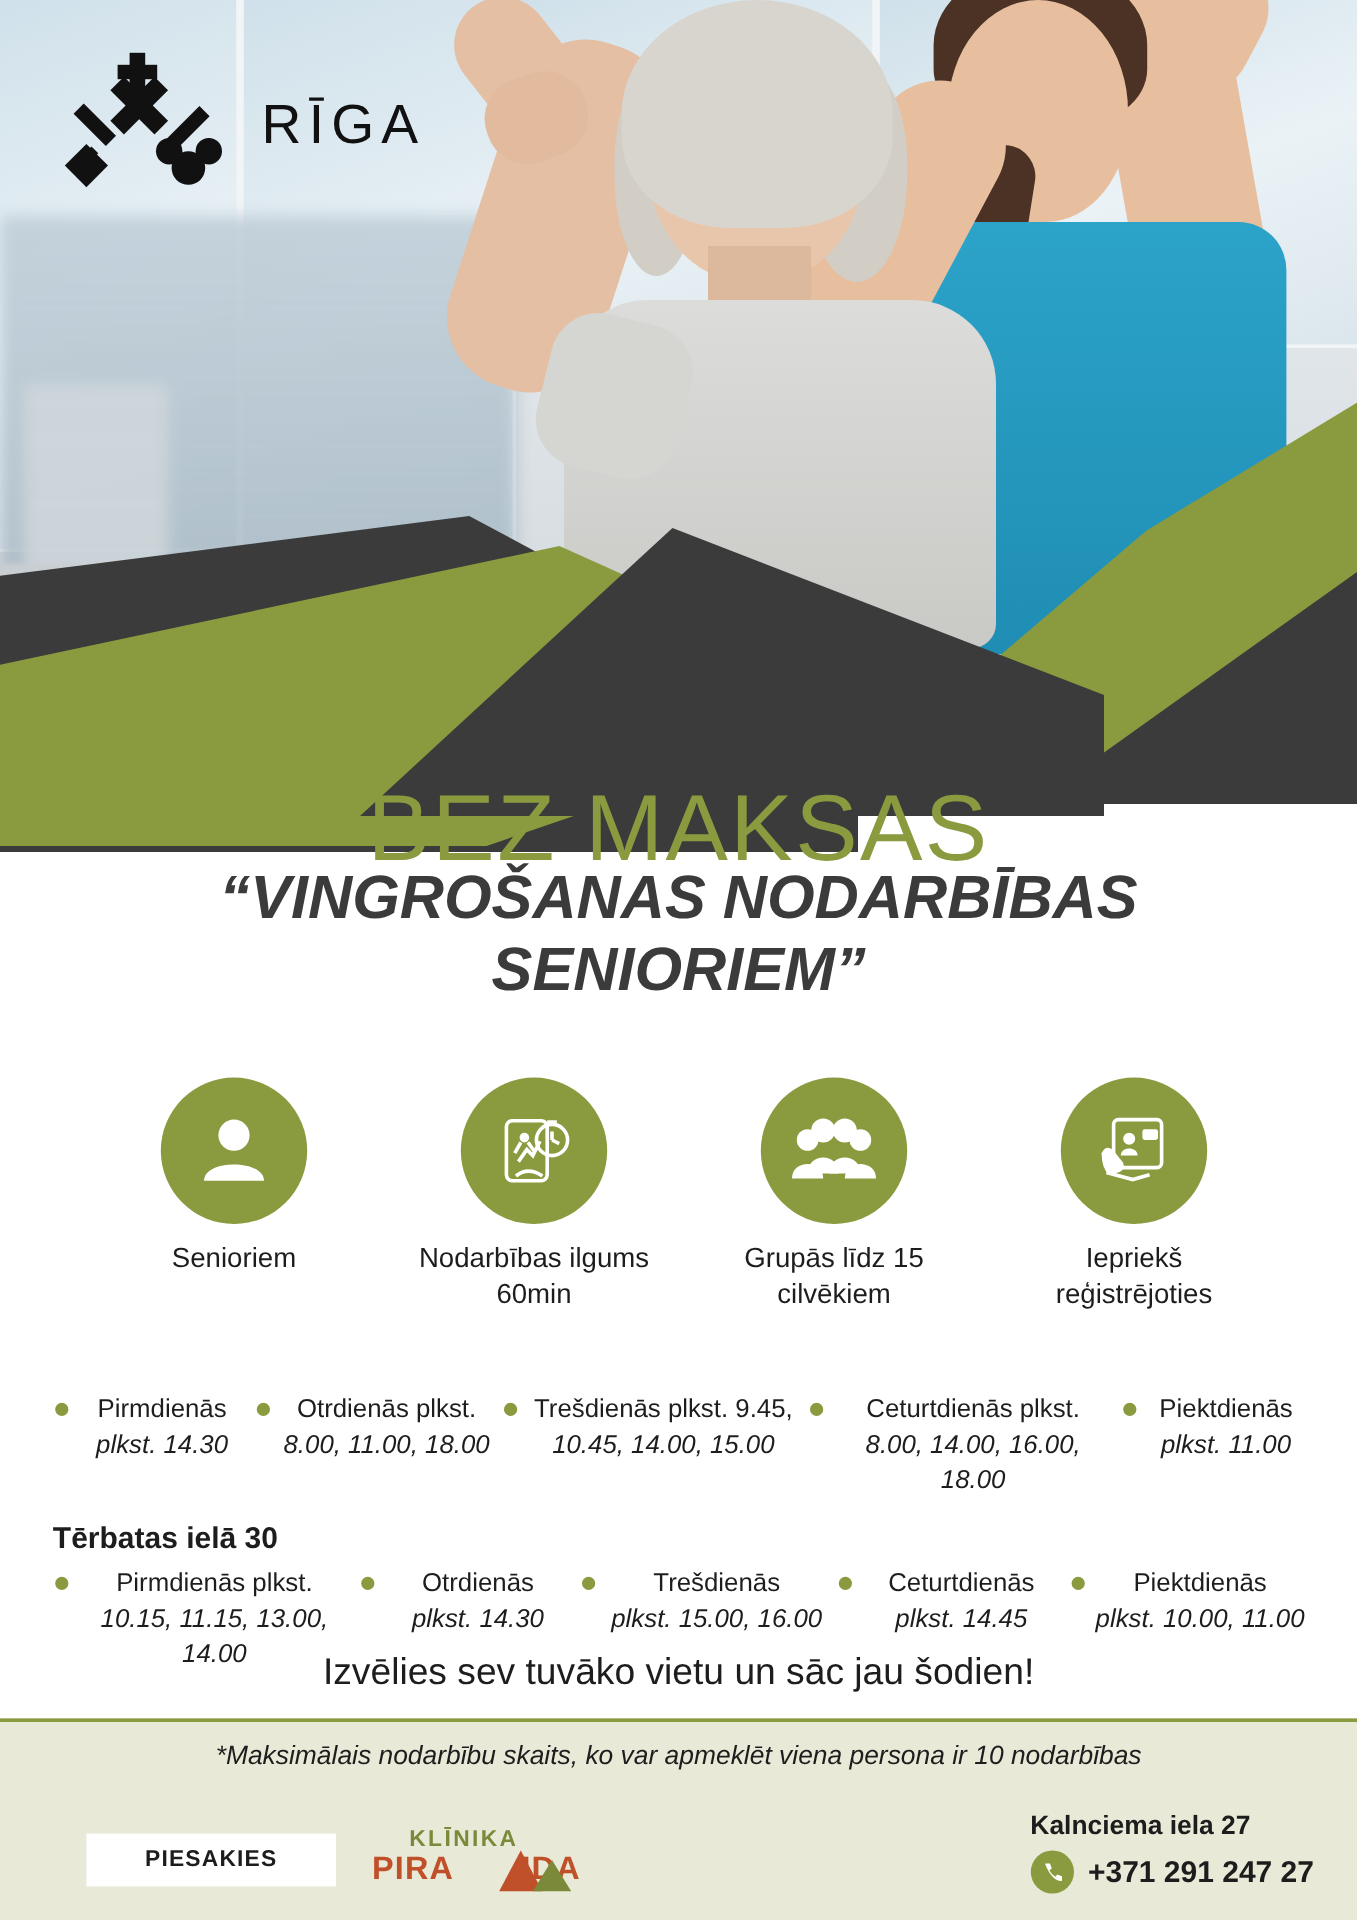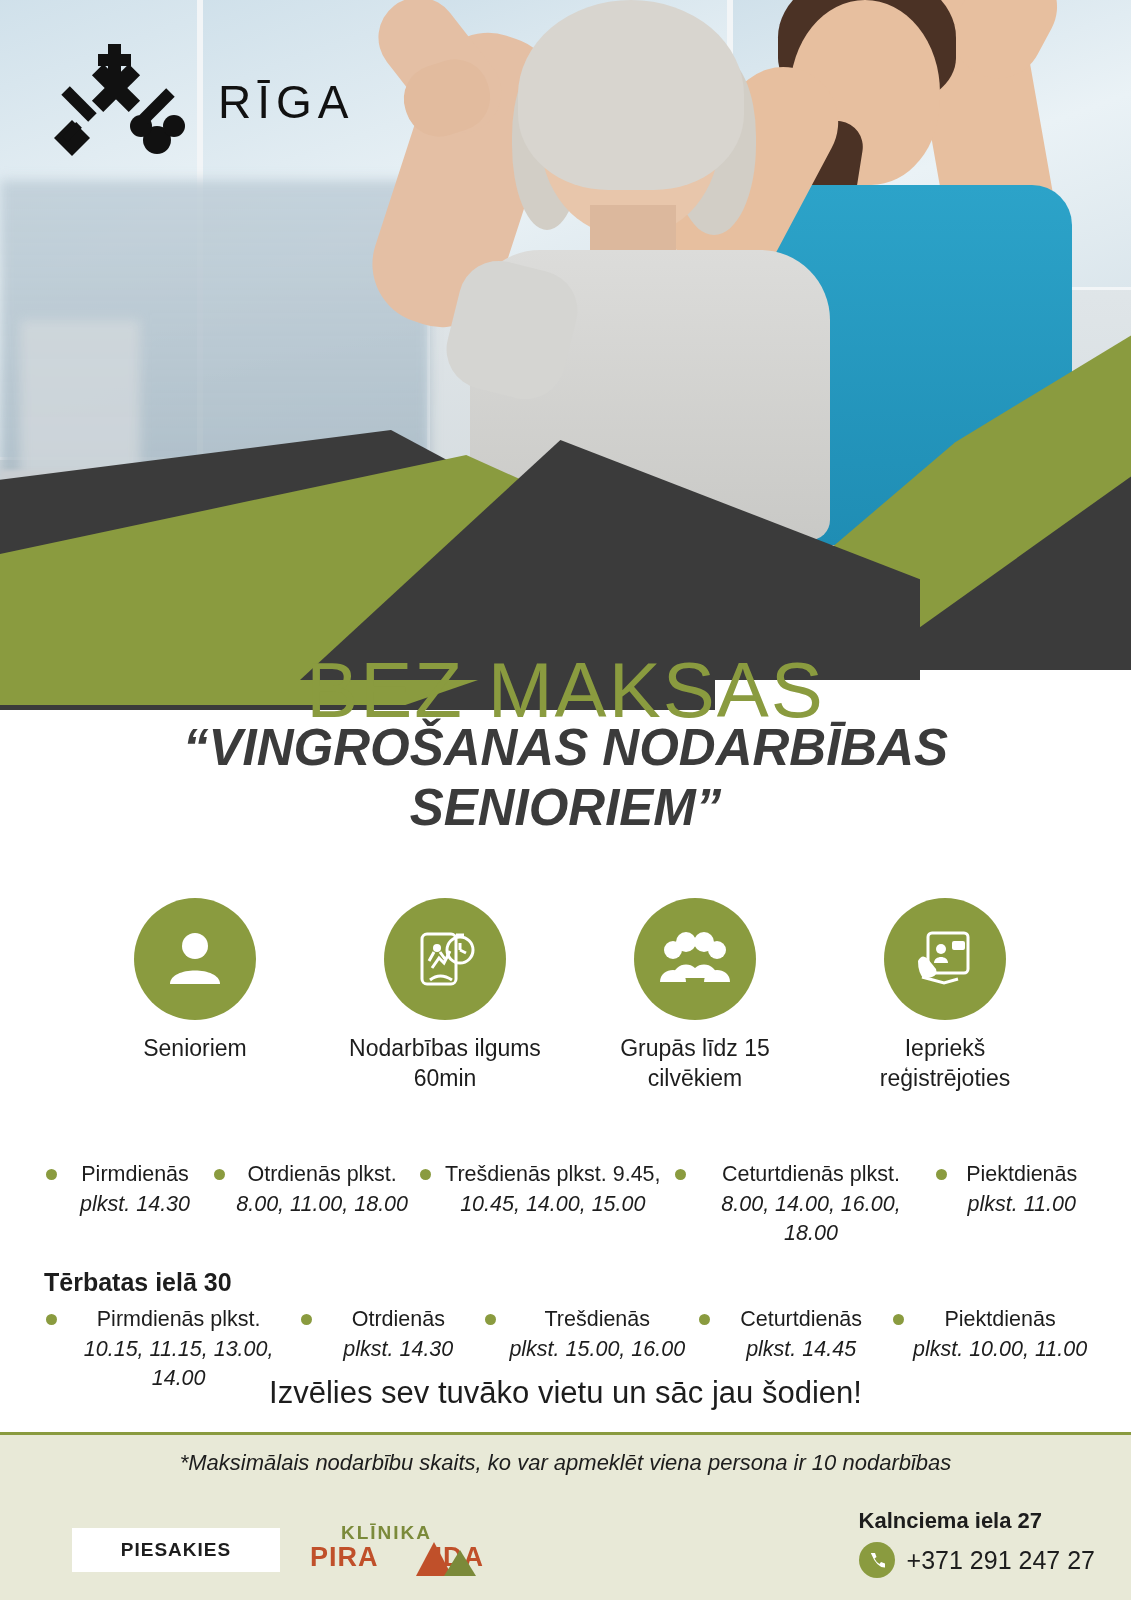--- a/index.html
+++ b/index.html
@@ -273,21 +273,21 @@
   .contact-col { text-align: left; }
   .contact-title {
     font-size: 22px; font-weight: bold; color: #1d1d1d; margin-bottom: 8px;
     text-align: left;
   }
   .contact-row { display: flex; align-items: center; gap: 12px; }
   .phone-badge {
     width: 36px; height: 36px; border-radius: 50%; background: #8a9b3f;
     display: flex; align-items: center; justify-content: center;
   }
-  .phone-num { font-size: 25px; font-weight: normal; color: #1d1d1d; }
+  .phone-num { font-size: 25px; font-weight: bold; color: #1d1d1d; }
 </style>
 </head>
 <body>
 
 <div class="poster">
 
   <div class="hero">
     <div class="photo-bg"></div>
     <div class="win-pane wp1"></div>
     <div class="win-pane wp2"></div>

